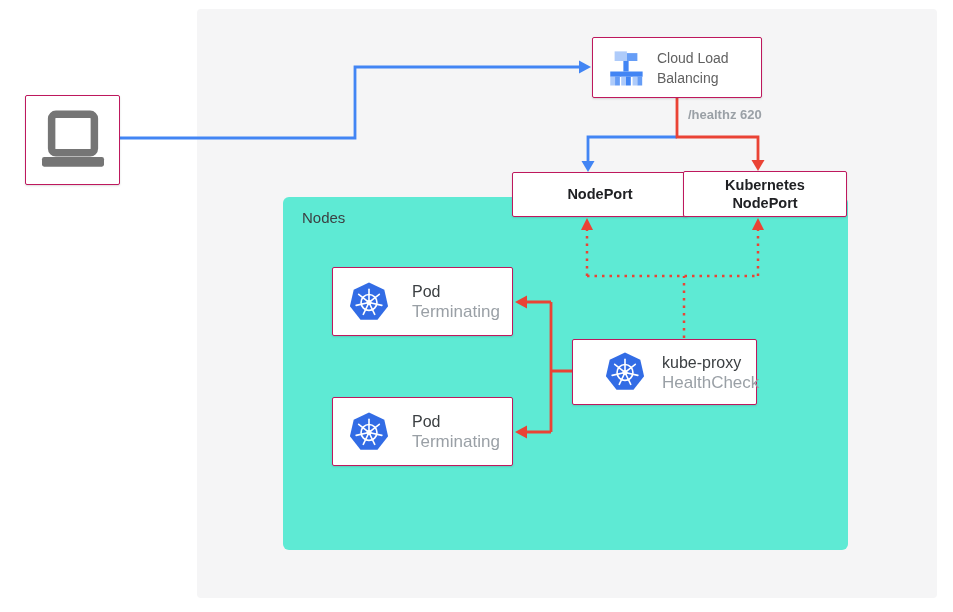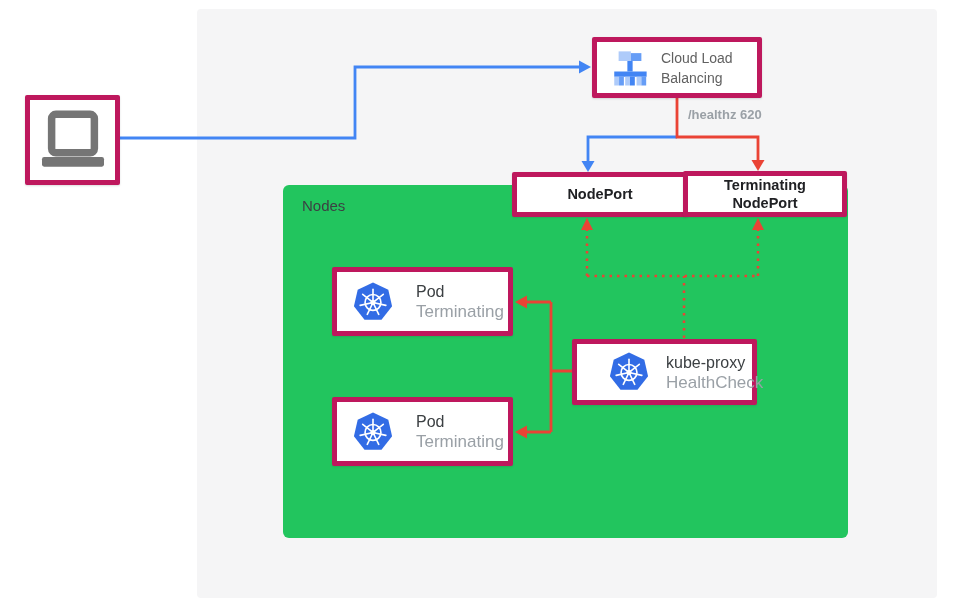--- a/index.html
+++ b/index.html
@@ -1,25 +1,25 @@
 <!DOCTYPE html>
 <html><head>
 <meta charset="utf-8">
 <style>
   html,body{margin:0;padding:0;background:#ffffff;}
   body{font-family:"Liberation Sans", sans-serif;}
   #canvas{position:relative;width:953px;height:612px;background:#ffffff;overflow:hidden;}
 
   .bg-panel{position:absolute;left:197px;top:9px;width:740px;height:589px;background:#f5f5f6;border-radius:4px;}
-  .nodes-panel{position:absolute;left:283px;top:185px;width:565px;height:353px;background:#22c55e;border-radius:6px;}
+  .nodes-panel{position:absolute;left:283px;top:197px;width:565px;height:353px;background:#5eead4;border-radius:6px;}
   .nodes-label{position:absolute;left:19px;top:12px;font-size:15px;color:#3c4043;}
 
   svg.overlay{position:absolute;left:0;top:0;width:953px;height:612px;pointer-events:none;}
 
-  .card{position:absolute;background:#ffffff;border:5px solid #be185d;border-radius:2px;
+  .card{position:absolute;background:#ffffff;border:1px solid #be185d;border-radius:2px;
         box-shadow:0 1px 2px rgba(60,64,67,.18);box-sizing:border-box;}
 
   .client-box{left:25px;top:95px;width:95px;height:90px;display:flex;align-items:center;justify-content:center;}
 
   .clb-box{left:592px;top:37px;width:170px;height:61px;display:flex;align-items:center;}
   .clb-icon{margin-left:12px;flex:0 0 auto;}
   .clb-label{margin-left:10px;font-size:14px;line-height:20px;color:#616161;width:92px;}
 
   .healthz{position:absolute;left:688px;top:107px;font-size:13px;font-weight:700;color:#9aa0a6;}
 
@@ -120,21 +120,21 @@
     <div class="clb-label">Cloud Load Balancing</div>
   </div>
 
   <div class="healthz">/healthz 620</div>
 
   <div class="card port-box nodeport-box">
     <div class="port-label">NodePort</div>
   </div>
 
   <div class="card port-box hc-box">
-    <div class="port-label">Terminating NodePort</div>
+    <div class="port-label">Kubernetes NodePort</div>
   </div>
 
   <div class="card k8s-card pod1">
     <svg class="k8s-ic" width="42" height="42">
         <use href="#k8s"></use>
       </svg>
     <div class="card-text">
       <div class="card-title">Pod</div>
       <div class="card-sub">Terminating</div>
     </div>

